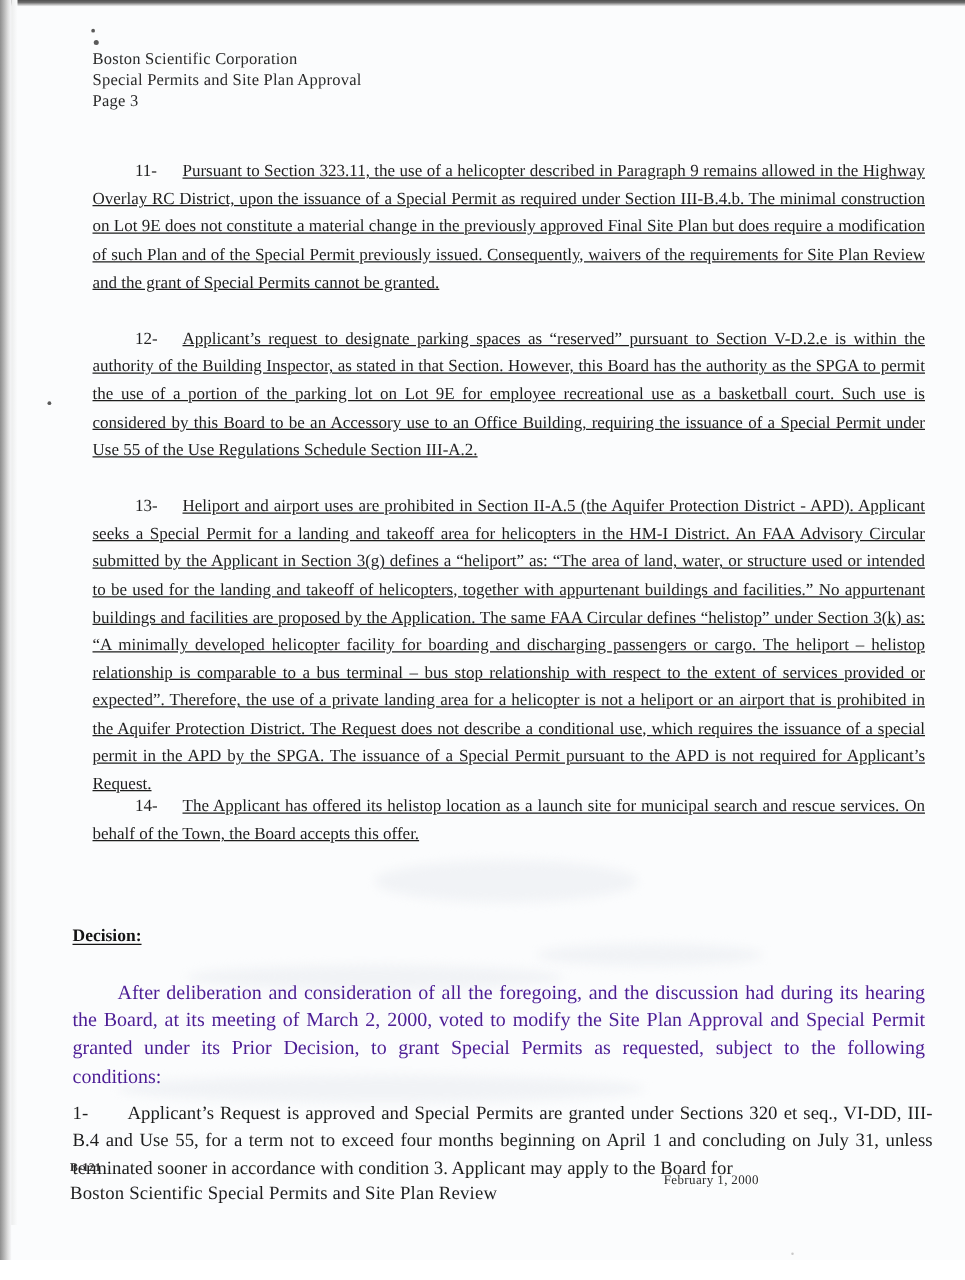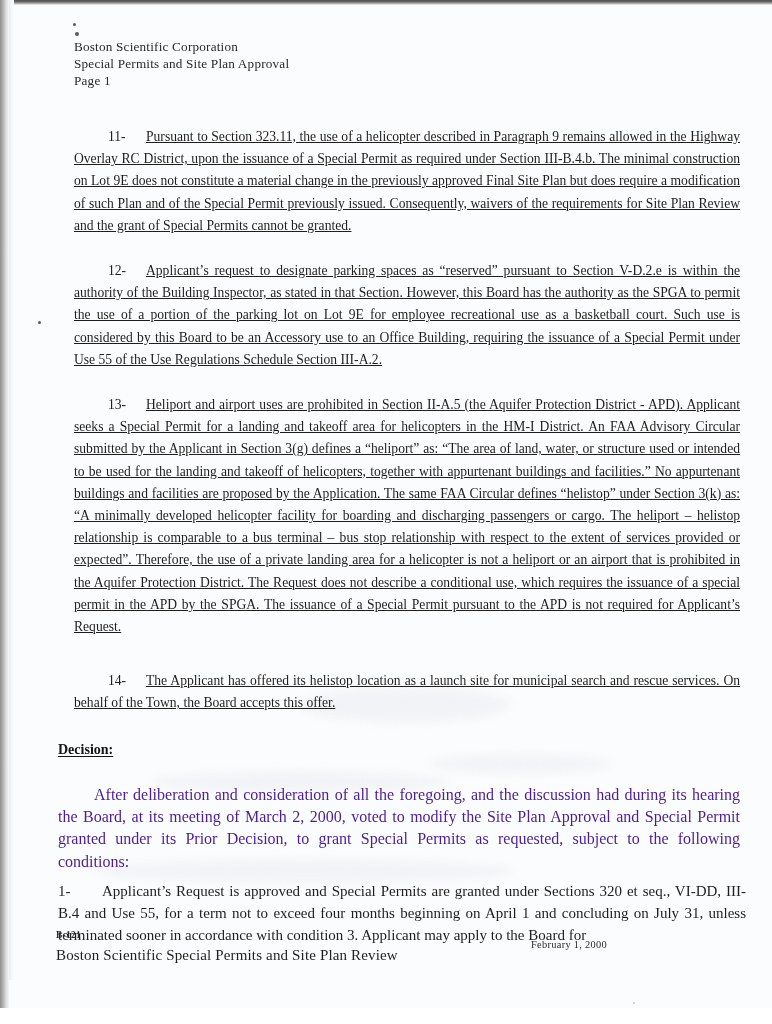--- a/index.html
+++ b/index.html
@@ -93,21 +93,21 @@
   }
   .para .num {
     display: inline-block;
     width: 38px;
     margin-left: 34px;
   }
 
   #para-11 { top: 126px; }
   #para-12 { top: 260px; }
   #para-13 { top: 394px; }
-  #para-14 { top: 670px; }
+  #para-14 { top: 634px; }
 
   #decision-heading {
     position: absolute;
     left: 58px;
     top: 742px;
     font-size: 14px;
     font-weight: bold;
     color: #141414;
     text-decoration: underline;
     text-underline-offset: 2px;
@@ -189,21 +189,21 @@
 
   <div class="speck" style="left:73px; top:23px; width:3px; height:3px;"></div>
   <div class="speck" style="left:75px; top:32px; width:4px; height:4px;"></div>
   <div class="speck" style="left:38px; top:321px; width:3px; height:3px;"></div>
   <div class="speck" style="left:633px; top:1002px; width:2px; height:2px; background:#c8c8c8;"></div>
 
   <div id="content">
 
     <div id="hdr-line-1" class="hdr">Boston Scientific Corporation</div>
     <div id="hdr-line-2" class="hdr">Special Permits and Site Plan Approval</div>
-    <div id="hdr-line-3" class="hdr">Page 1</div>
+    <div id="hdr-line-3" class="hdr">Page 3</div>
 
     <div id="para-11" class="para">
       <span class="num">11-</span><span>Pursuant to Section 323.11, the use of a helicopter described in Paragraph 9 remains allowed in the Highway Overlay RC District, upon the issuance of a Special Permit as required under Section III-B.4.b.  The minimal construction on Lot 9E does not constitute a material change in the previously approved Final Site Plan but does require a modification of such Plan and of the Special Permit previously issued.  Consequently, waivers of the requirements for Site Plan Review and the grant of Special Permits cannot be granted.</span>
     </div>
 
     <div id="para-12" class="para">
       <span class="num">12-</span><span>Applicant’s request to designate parking spaces as “reserved” pursuant to Section V-D.2.e is within the authority of the Building Inspector, as stated in that Section.  However, this Board has the authority as the SPGA to permit the use of a portion of the parking lot on Lot 9E for employee recreational use as a basketball court.  Such use is considered by this Board to be an Accessory use to an Office Building, requiring the issuance of a Special Permit under Use 55 of the Use Regulations Schedule Section III-A.2.</span>
     </div>
 
     <div id="para-13" class="para">

